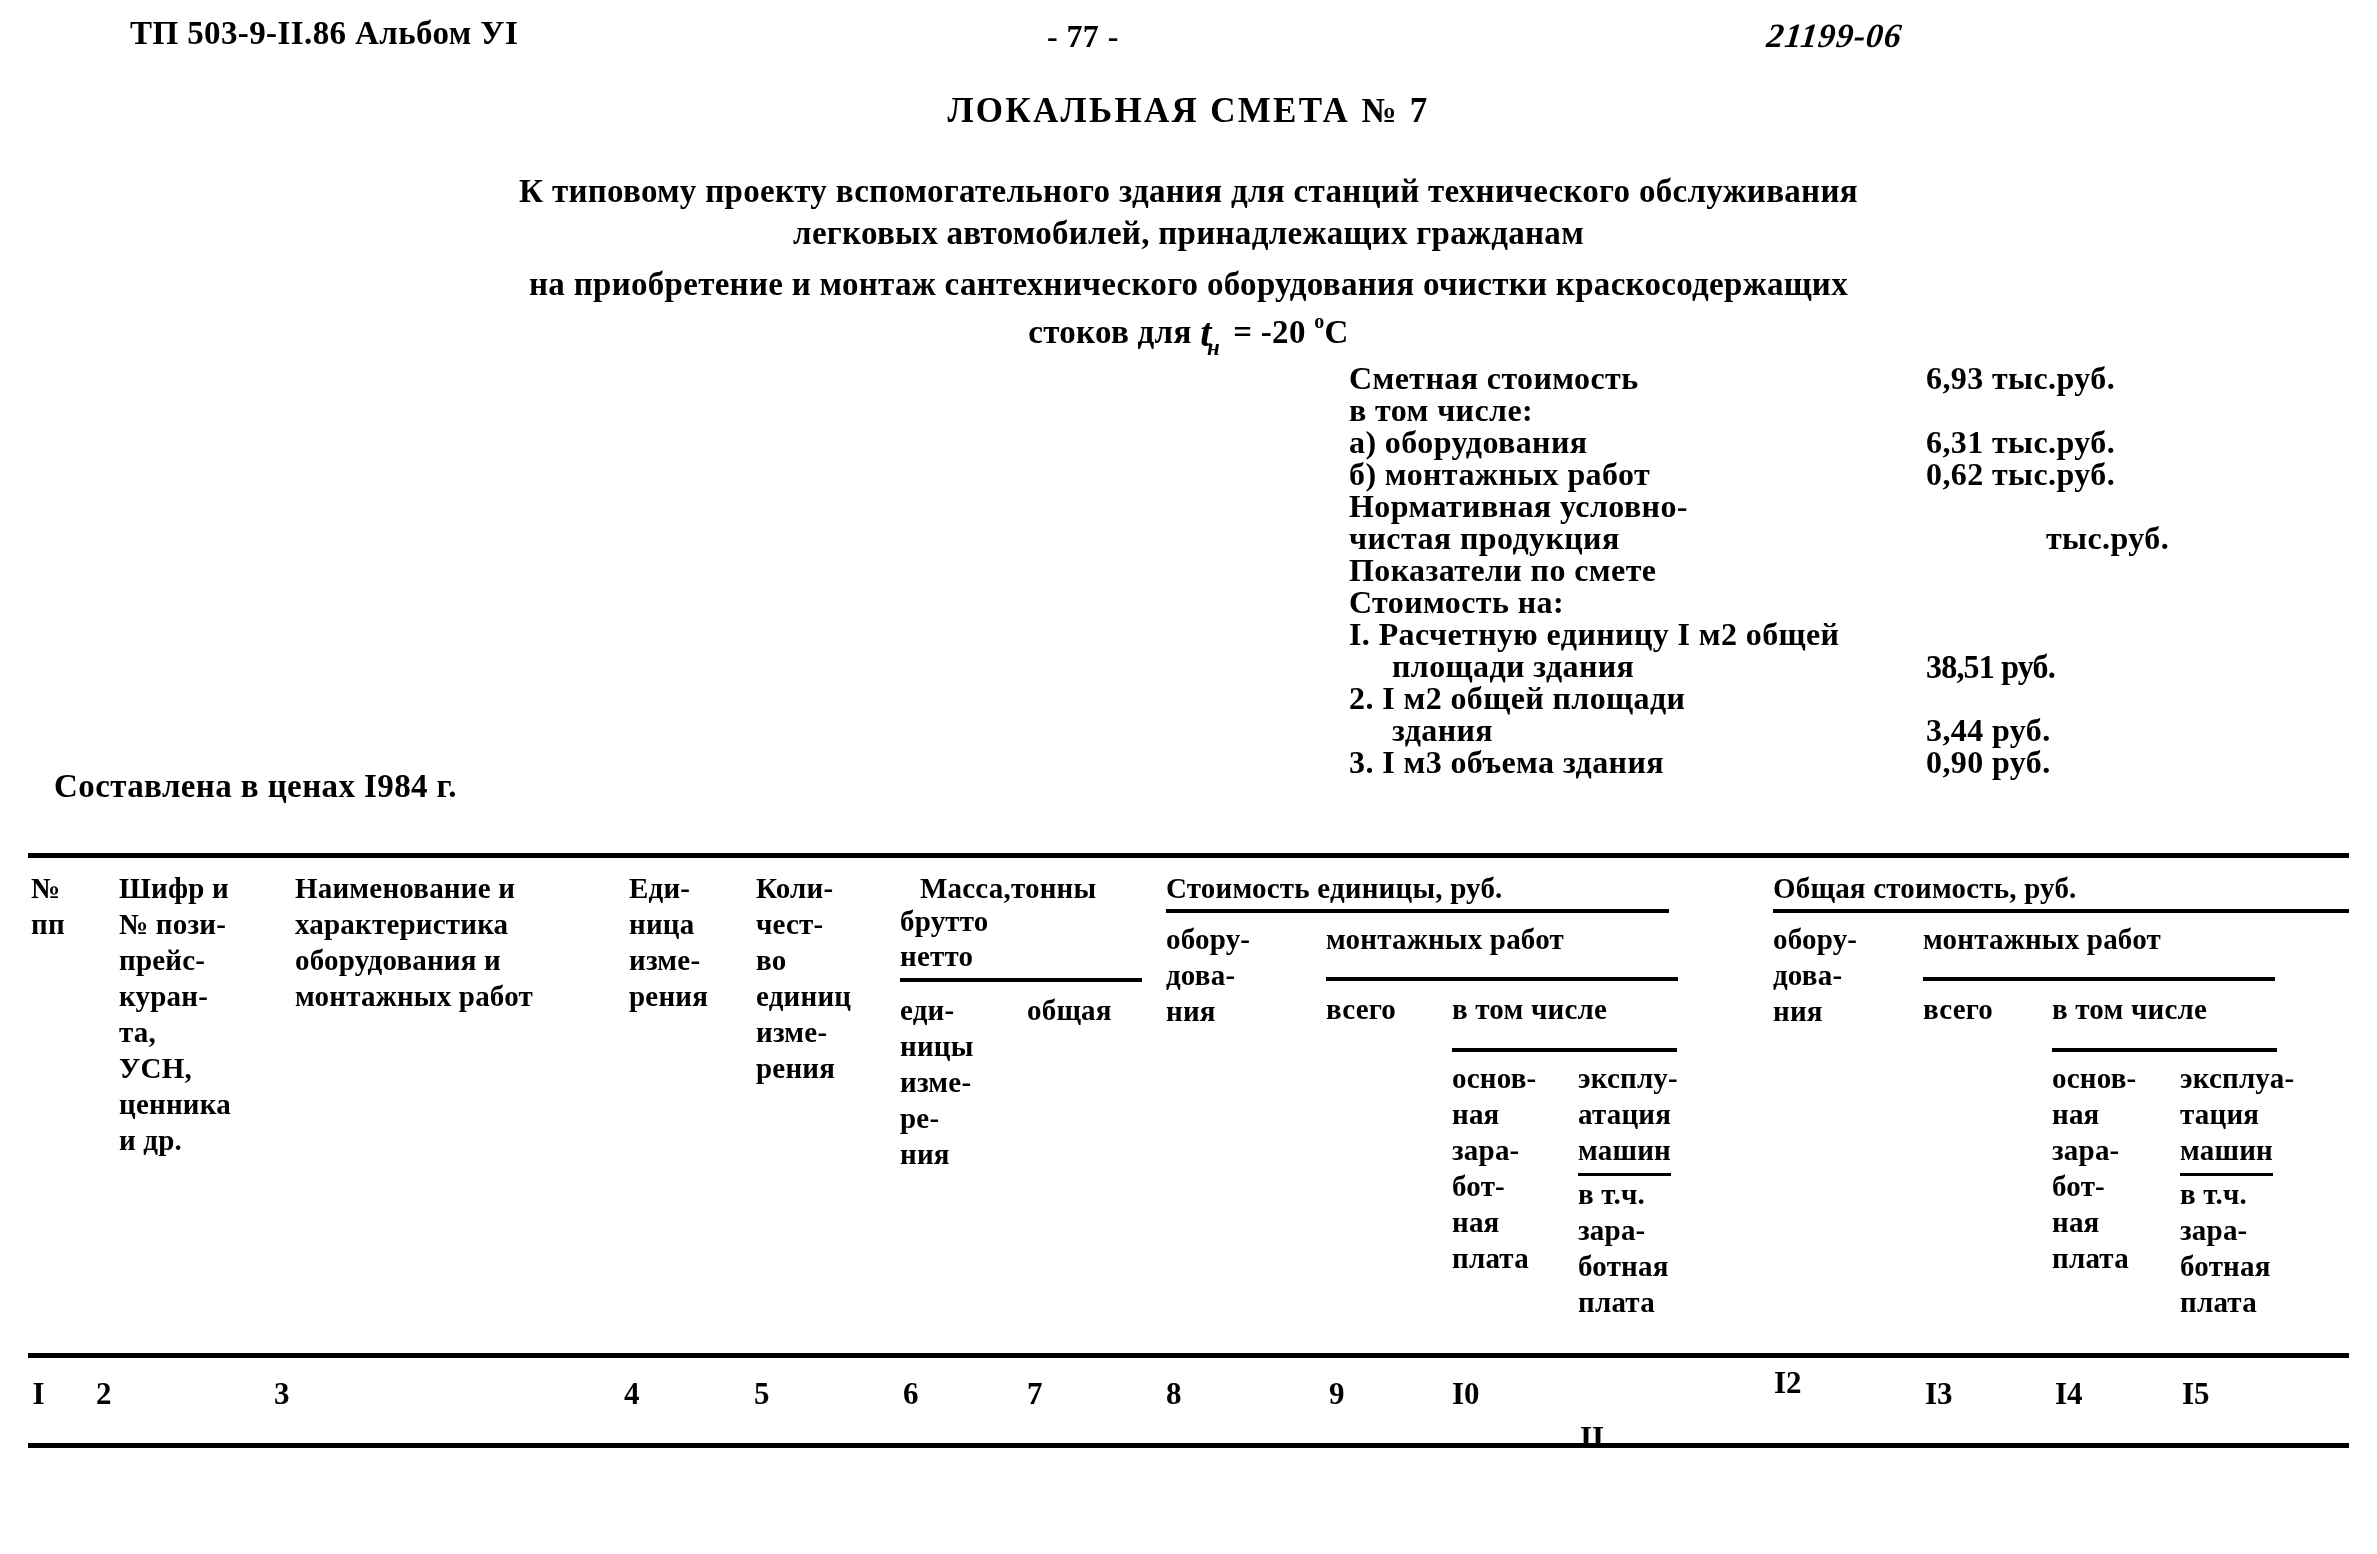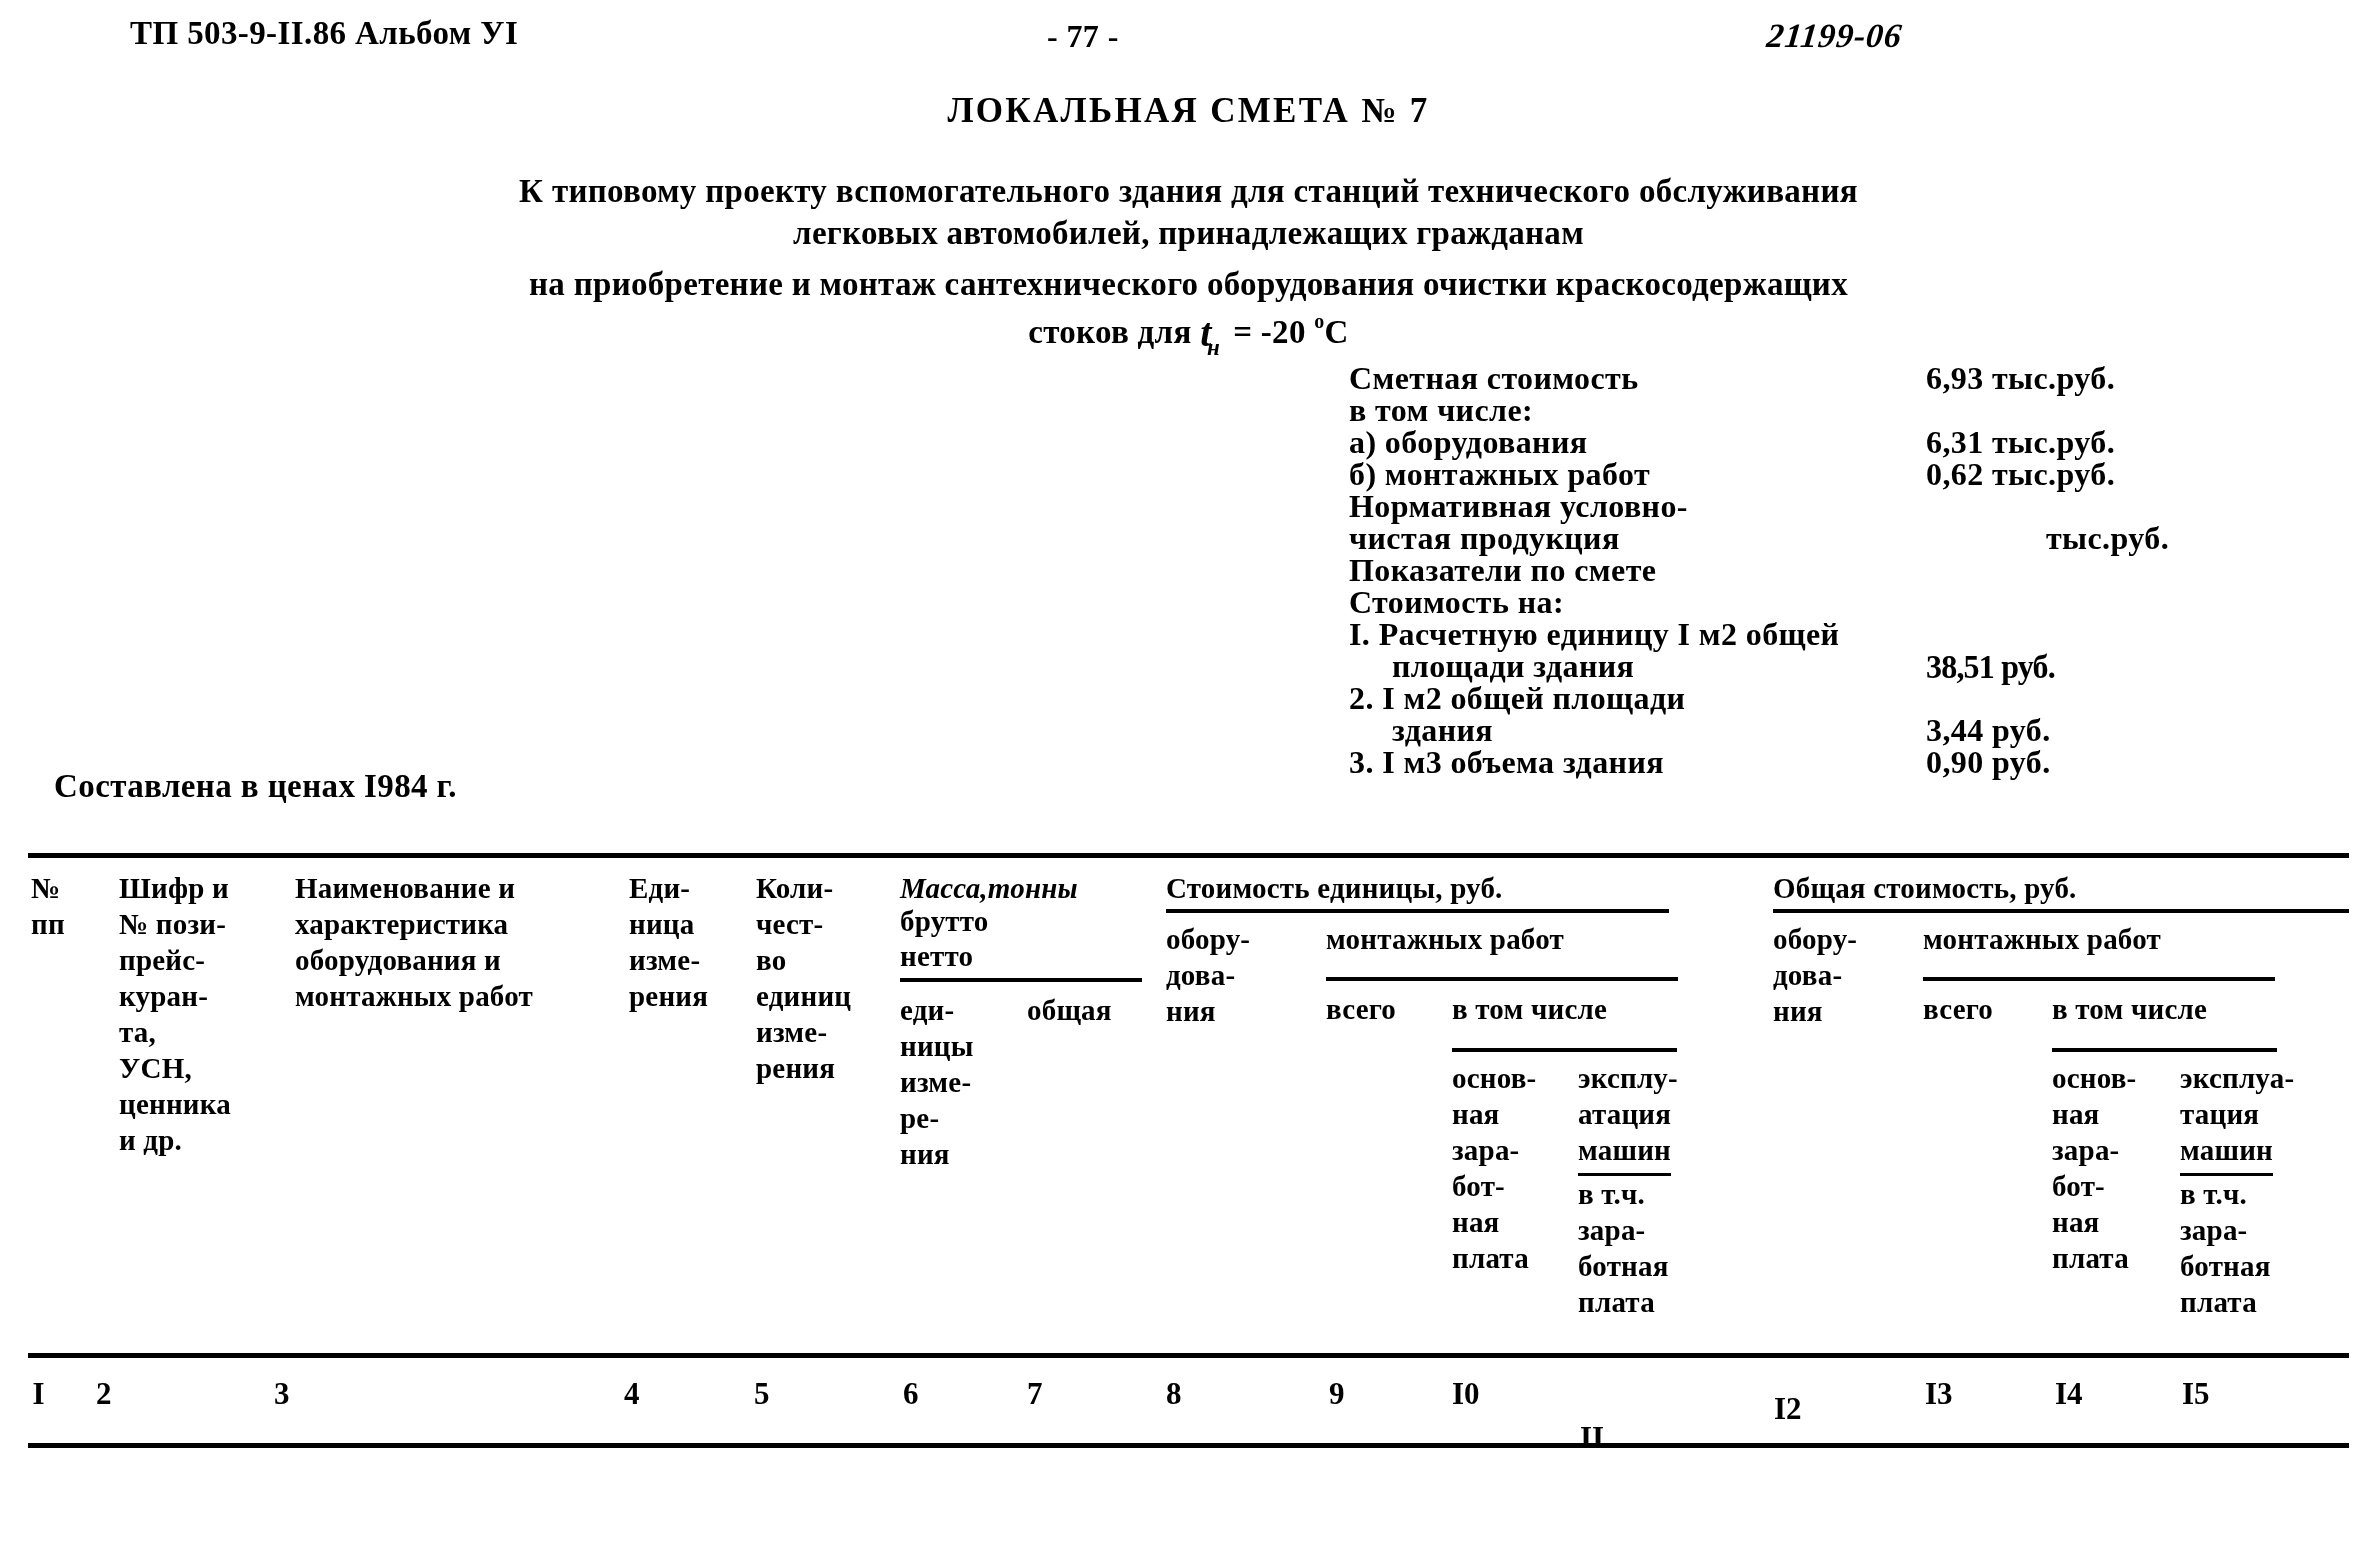--- a/index.html
+++ b/index.html
@@ -228,21 +228,21 @@
     <div class="hcell" style="left:3.1px; top:17px;" id="h1"><div>№</div><div>пп</div></div>
 
     <div class="hcell" style="left:91px; top:17px;" id="h2"><div>Шифр и</div><div>№ пози-</div><div>прейс-</div><div>куран-</div><div>та,</div><div>УСН,</div><div>ценника</div><div>и др.</div></div>
 
     <div class="hcell" style="left:267px; top:17px;" id="h3"><div>Наименование и</div><div>характеристика</div><div>оборудования и</div><div>монтажных работ</div></div>
 
     <div class="hcell" style="left:601px; top:17px;" id="h4"><div>Еди-</div><div>ница</div><div>изме-</div><div>рения</div></div>
 
     <div class="hcell" style="left:728px; top:17px;" id="h5"><div>Коли-</div><div>чест-</div><div>во</div><div>единиц</div><div>изме-</div><div>рения</div></div>
 
-    <div class="hcell" style="left:872px; top:17px;font-style:italic;">Масса,тонны</div>
+    <div class="hcell" style="left:892px; top:17px;">Масса,тонны</div>
     <div class="hcell" style="left:872px; top:50px;">брутто</div>
     <div class="hcell" style="left:872px; top:85px;">нетто</div>
 
     <div class="hcell" style="left:872px; top:139px;" id="h6"><div>еди-</div><div>ницы</div><div>изме-</div><div>ре-</div><div>ния</div></div>
 
     <div class="hcell" style="left:999px; top:139px;" id="h7"><div>общая</div></div>
 
     <div class="hcell" style="left:1138px; top:17px;">Стоимость единицы, руб.</div>
 
     <div class="hcell" style="left:1138px; top:68px;" id="h8"><div>обору-</div><div>дова-</div><div>ния</div></div>
@@ -276,21 +276,21 @@
         <div class="num-cell" style="left: 68px; top: 523px;">2</div>
         <div class="num-cell" style="left: 246px; top: 523px;">3</div>
         <div class="num-cell" style="left: 596px; top: 523px;">4</div>
         <div class="num-cell" style="left: 726px; top: 523px;">5</div>
         <div class="num-cell" style="left: 875px; top: 523px;">6</div>
         <div class="num-cell" style="left: 999px; top: 523px;">7</div>
         <div class="num-cell" style="left: 1138px; top: 523px;">8</div>
         <div class="num-cell" style="left: 1301px; top: 523px;">9</div>
         <div class="num-cell" style="left: 1424px; top: 523px; text-align: right;">I0</div>
         <div class="num-cell" style="left: 1552px; top: 523px; margin-top: 44px;">II</div>
-        <div class="num-cell" style="left: 1746px; top: 538px;">I2</div>
+        <div class="num-cell" style="left: 1746px; top: 512px;">I2</div>
         <div class="num-cell" style="left: 1897px; top: 523px;">I3</div>
         <div class="num-cell" style="left: 2027px; top: 523px;">I4</div>
         <div class="num-cell" style="left: 2154px; top: 523px;">I5</div>
       </div>
 
   </div>
 
 </div>
 
 

